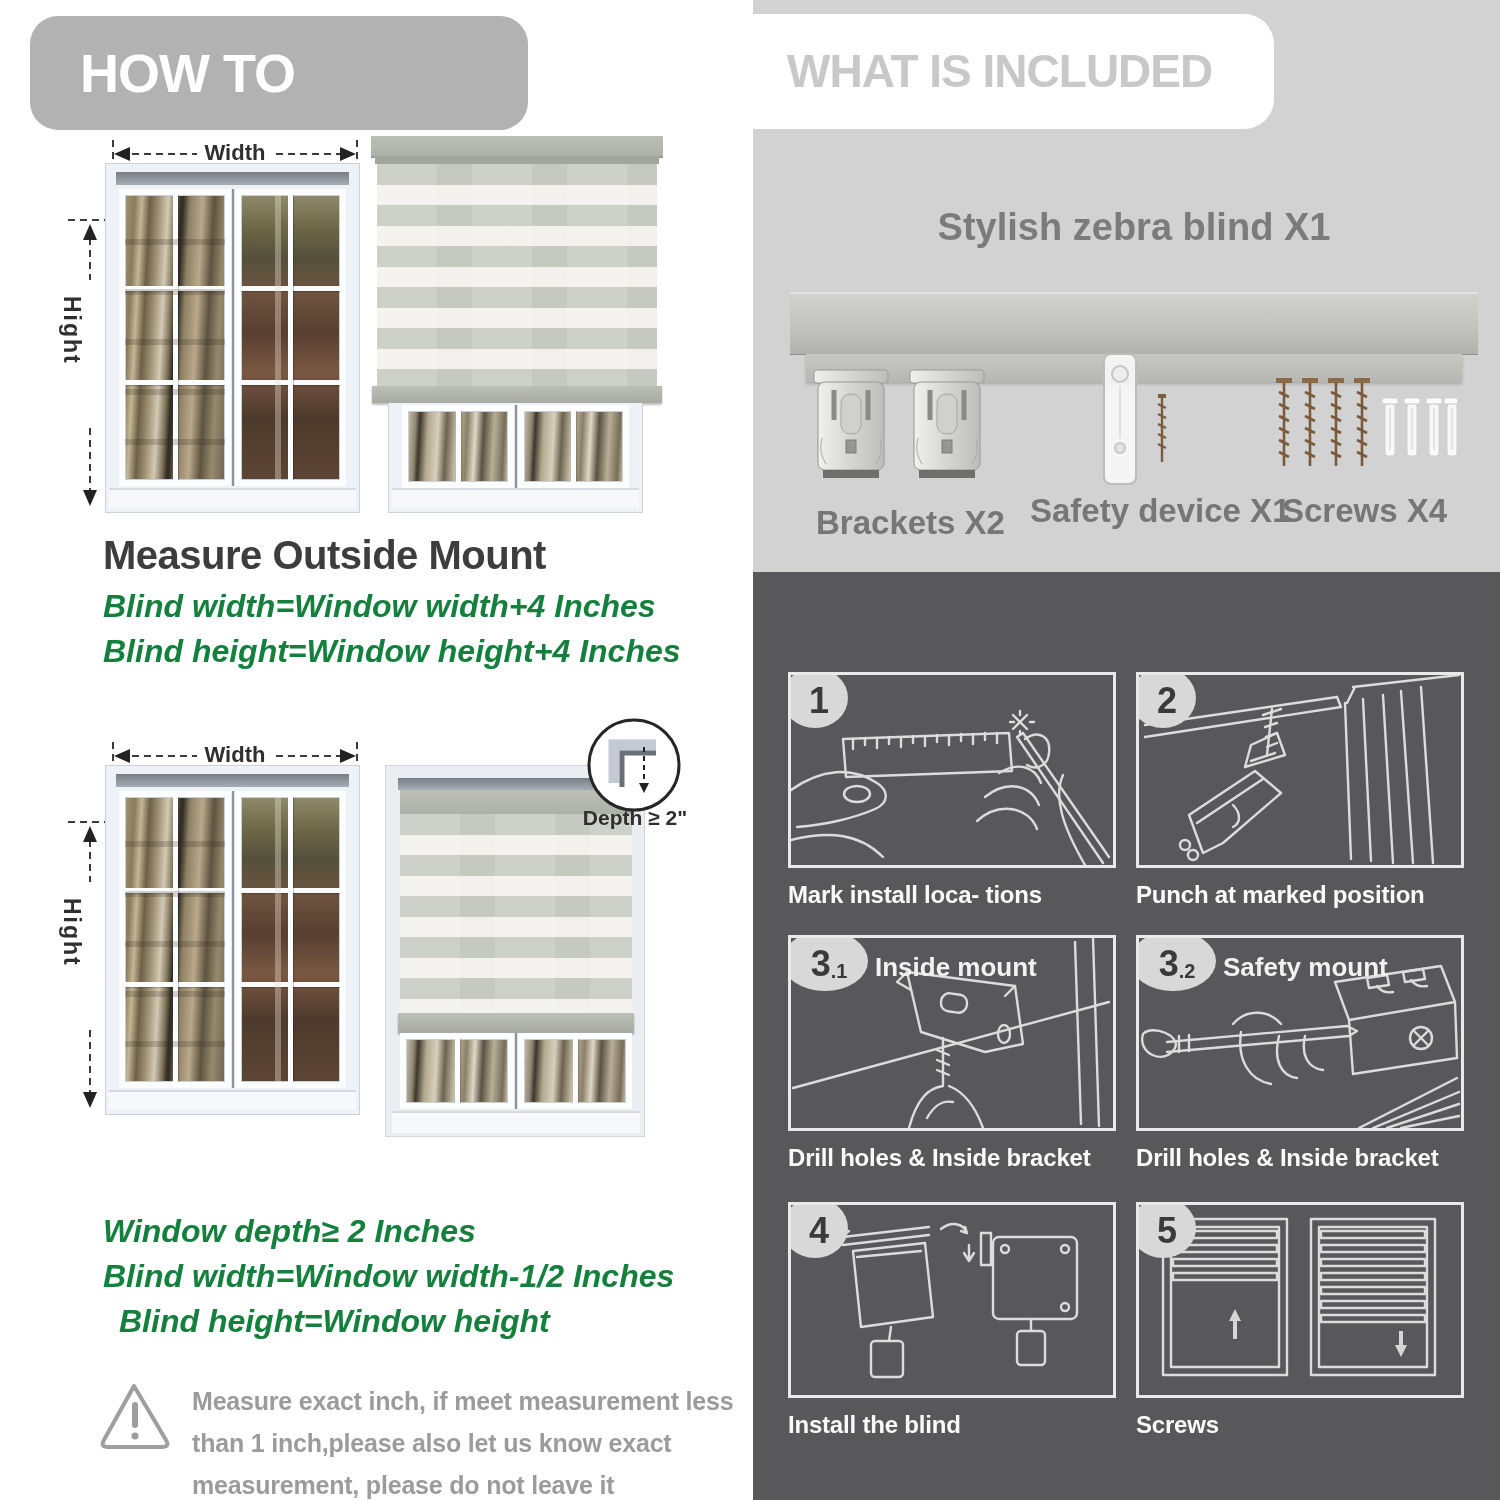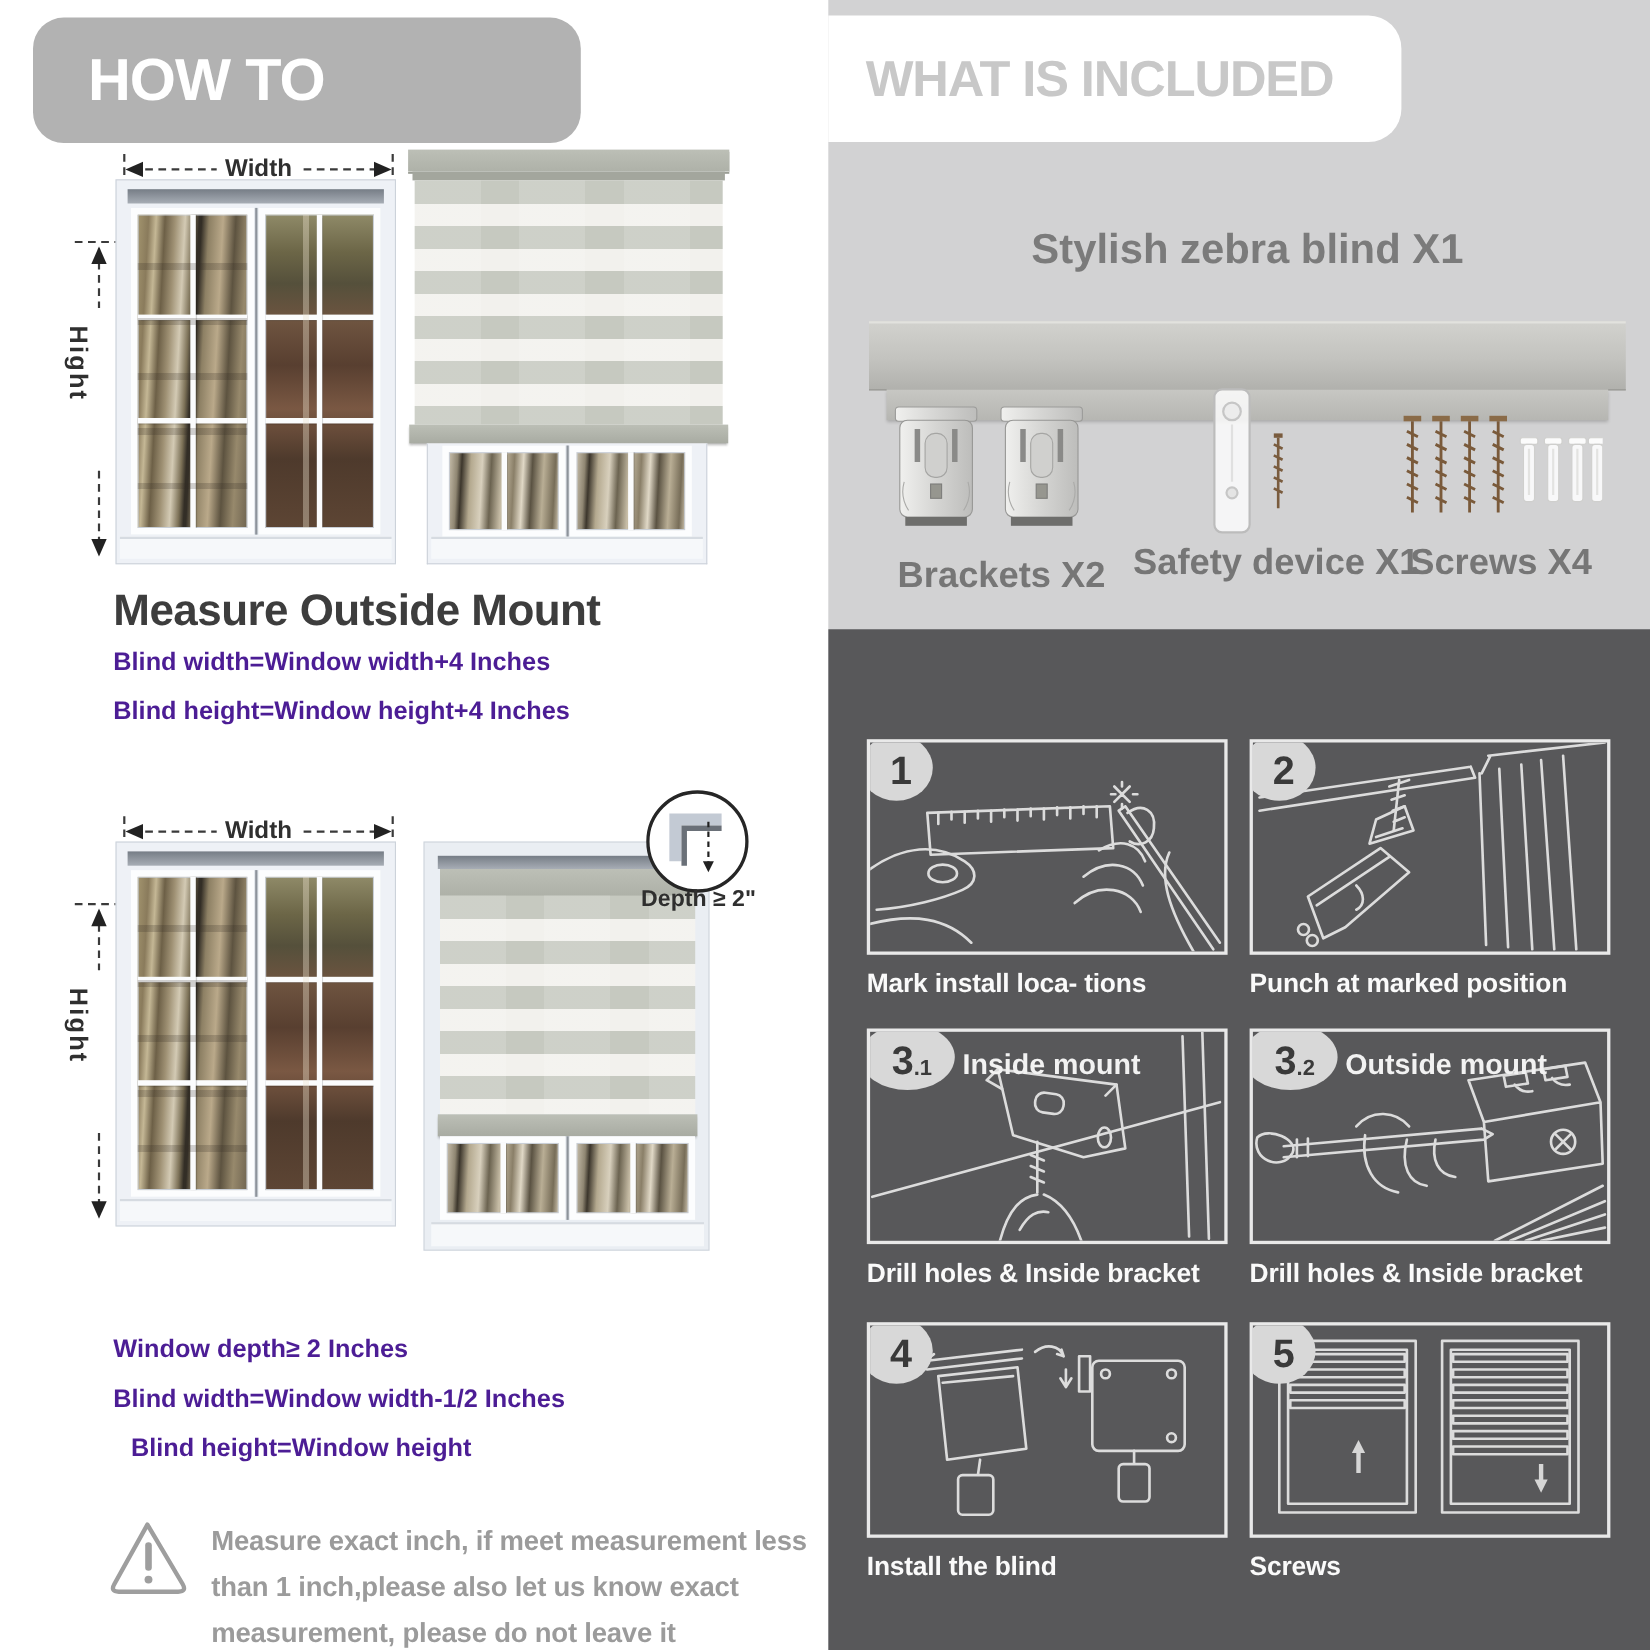--- a/index.html
+++ b/index.html
@@ -13,21 +13,21 @@
   .panel-light{left:753px;top:0;width:747px;height:572px;background:#d2d2d3;}
   .pill-included{left:753px;top:14px;width:521px;height:115px;background:#fff;
             border-radius:0 30px 30px 0;color:#c8c8c8;font-weight:bold;font-size:46px;
             line-height:115px;padding-left:34px;letter-spacing:-1px;box-sizing:border-box;}
   .panel-dark{left:753px;top:572px;width:747px;height:928px;background:#58585a;}
   .pill-mount{left:753px;top:582px;width:623px;height:114px;background:#fff;
             border-radius:0 30px 30px 0;color:#3e3e3e;font-weight:bold;font-size:48px;
             line-height:114px;padding-left:36px;letter-spacing:-1px;box-sizing:border-box;}
   
   .h2{color:#3d3d3d;font-weight:bold;font-size:40px;letter-spacing:-0.5px;}
-  .bodyline{color:#4c1d95;font-weight:bold;font-size:23px;}
+  .bodyline{color:#15803d;font-weight:bold;font-size:32px;font-style:italic;}
   .warntext{color:#9b9b9b;font-weight:bold;font-size:25px;line-height:42px;width:580px;letter-spacing:-0.2px;}
   .measlab{color:#2f2f2f;font-weight:bold;font-size:22px;}
   .vtext{writing-mode:vertical-rl;color:#2f2f2f;font-weight:bold;font-size:23px;letter-spacing:2px;}
   
   .winframe{background:#eef1f6;border:1px solid #ccd2da;box-sizing:border-box;}
   .recess{position:absolute;left:10px;right:10px;top:8px;height:13px;
           background:linear-gradient(180deg,#767d86,#a7adb5);}
   .sashwrap{position:absolute;left:13px;right:13px;top:25px;bottom:26px;background:#e2e6ec;}
   .sash{position:absolute;top:0;bottom:0;width:calc(50% - 2px);border:6px solid #fcfdfe;
         box-sizing:border-box;box-shadow:inset 0 0 0 1px #c9cfd7;overflow:hidden;}
@@ -356,21 +356,21 @@
         <path d="M28,104 L208,88 M28,114 L210,98 M208,88 L218,93 L210,98"></path>
         <path d="M4,96 C-2,116 26,128 36,110 C42,98 14,86 4,96 M40,98 l0,16 M50,97 l0,16"></path>
         <path d="M102,94 C98,122 110,142 132,146 M140,98 C134,122 142,138 158,140 M166,98 C162,116 168,130 184,132"></path>
         <path d="M94,86 C108,70 130,72 142,86"></path>
         <path d="M220,190 L318,140 M234,190 L320,154 M248,190 L320,166 M262,190 L320,178"></path>
       </svg>
       <div class="badge wide">
         <span>3</span>
           <span class="sub">.2</span>
       </div>
-      <div class="steptitle">Outside mount</div>
+      <div class="steptitle">Safety mount</div>
     </div>
     <div class="stepcap">Drill holes &amp;  Inside bracket</div>
   </div>
 
   <div class="abs" style="left:788px;top:1202px;width:328px;">
     <div class="stepbox">
       <svg class="lineart" viewBox="0 0 322 190">
         <path d="M52,32 L138,22 M52,40 L138,30 M58,26 l-8,6"></path>
         <path d="M62,46 L134,38 L142,112 L70,122 Z M66,52 L130,46"></path>
         <path d="M100,122 l-2,14 M84,136 h24 a4,4 0 0 1 4,4 v28 a4,4 0 0 1 -4,4 h-24 a4,4 0 0 1 -4,-4 v-28 a4,4 0 0 1 4,-4"></path>

